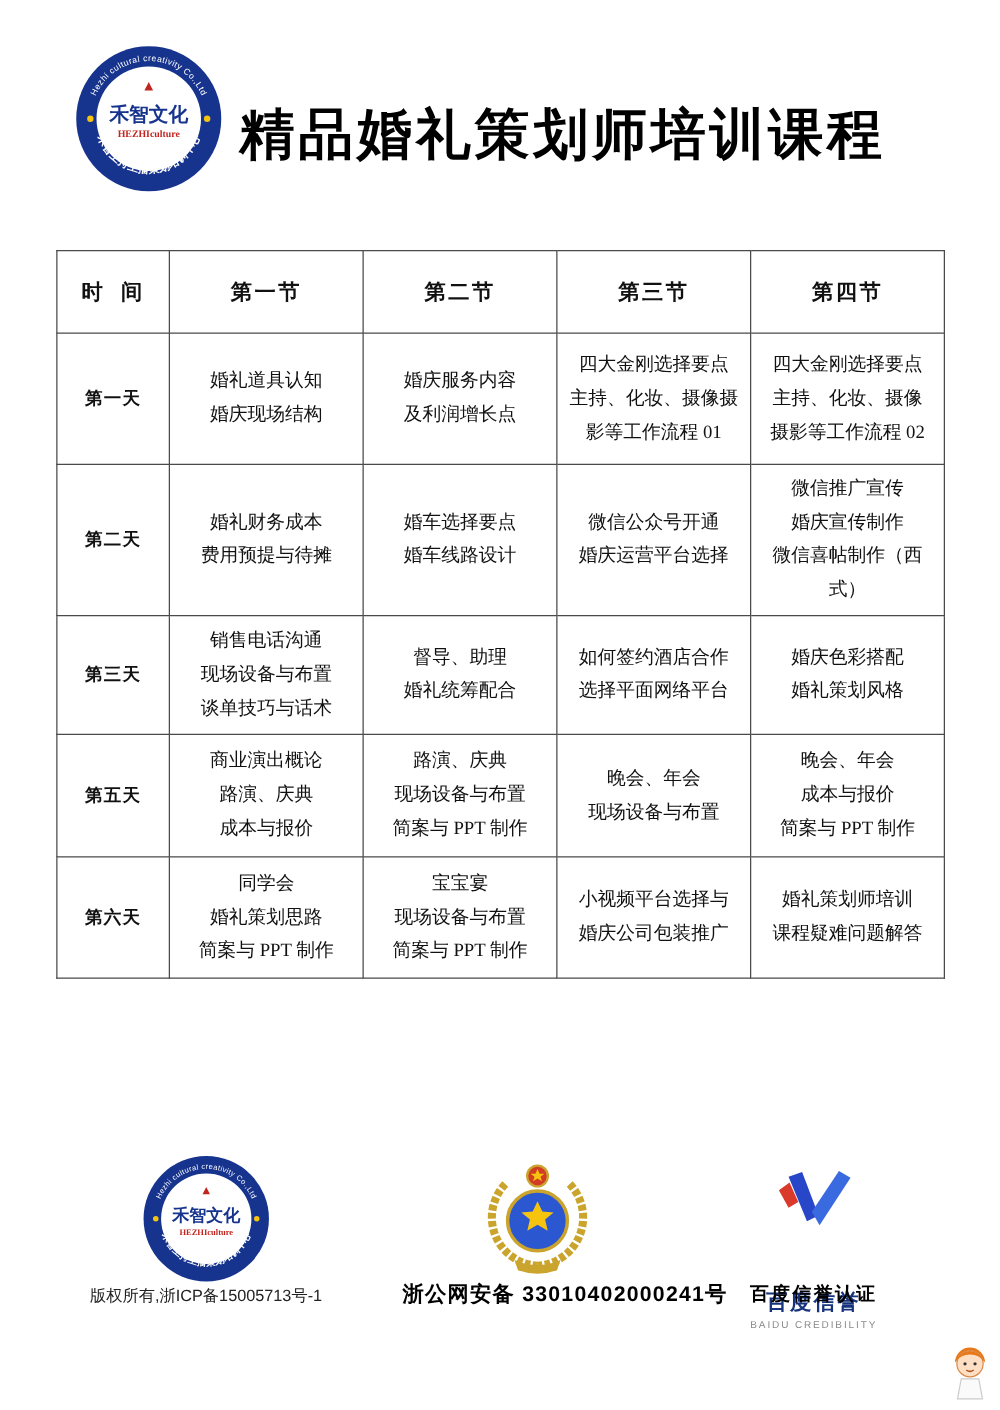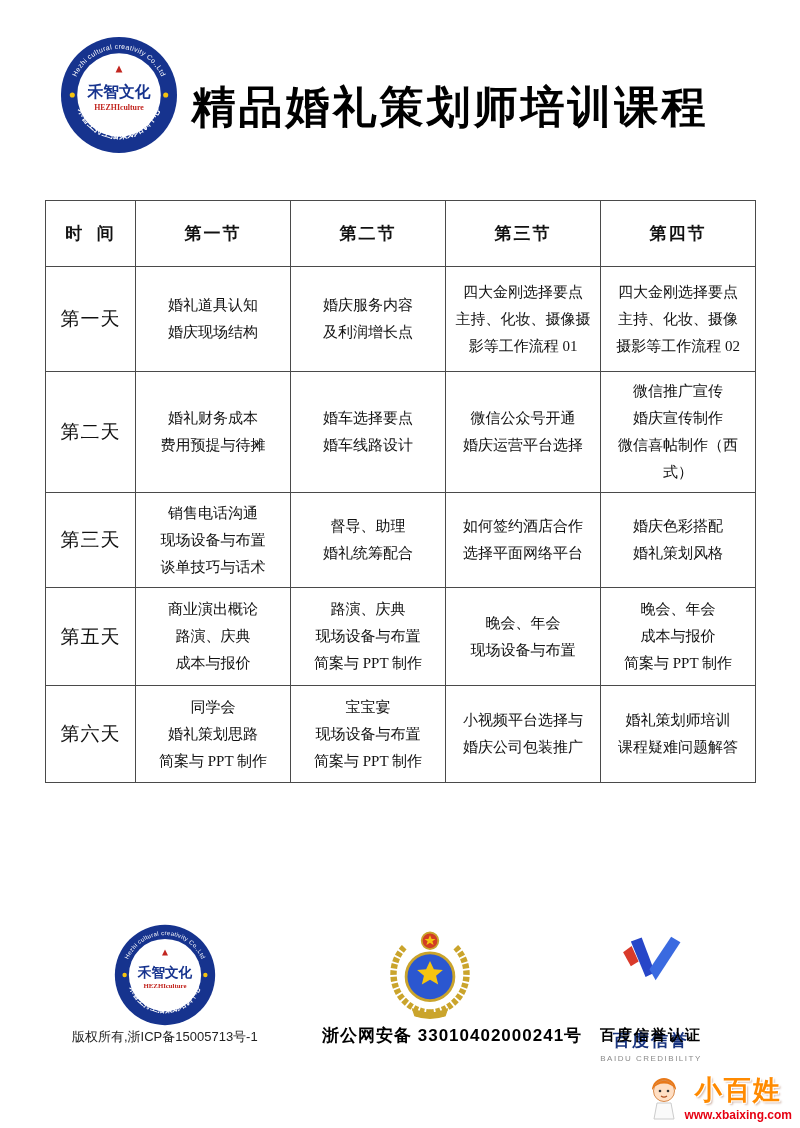--- a/index.html
+++ b/index.html
@@ -49,22 +49,22 @@
   }
   .course-table thead tr { height: 66px; }
   .course-table thead th {
     font-size: 17px;
     font-weight: bold;
     letter-spacing: 2px;
     white-space: pre;
     margin-top: 44px;
   }
   .course-table tbody th {
-    font-size: 19px;
-    font-weight: normal;
+    font-size: 14px;
+    font-weight: bold;
     letter-spacing: 1px;
   }
   .course-table tbody td {
     font-size: 15px;
     line-height: 1.8;
     white-space: pre-line;
     padding: 6px 4px;
   }
   tr.r0 { height: 105px; }
   tr.r1 { height: 95px; }
@@ -326,19 +326,15 @@
       <svg class="mascot-svg" viewBox="0 0 32 46">
         <path d="M4 14 a12 12 0 0 1 24 0 q-4 -6 -12 -6 q-8 0 -12 6 z" fill="#e8791a"></path>
         <circle cx="16" cy="15" r="10.5" fill="#ffdfc4" stroke="#d98a4a" stroke-width="1"></circle>
         <path d="M5 13 a11.5 11.5 0 0 1 22 0 q-3.5 -5.5 -11 -5.5 q-7.5 0 -11 5.5 z" fill="#e8791a"></path>
         <circle cx="12" cy="15" r="1.3" fill="#333"></circle>
         <circle cx="20" cy="15" r="1.3" fill="#333"></circle>
         <path d="M13 20 q3 2.2 6 0" stroke="#b05020" fill="none" stroke-width="1.2"></path>
         <path d="M9 27 h14 l3 16 h-20 z" fill="#fafafa" stroke="#cccccc" stroke-width="1"></path>
       </svg>
     </div>
-    <div class="wm-text">
-      <div class="wm-name">小百姓</div>
-      <div class="wm-url">www.xbaixing.com</div>
-    </div>
   </div>
 
 </div>
 
 </body></html>

